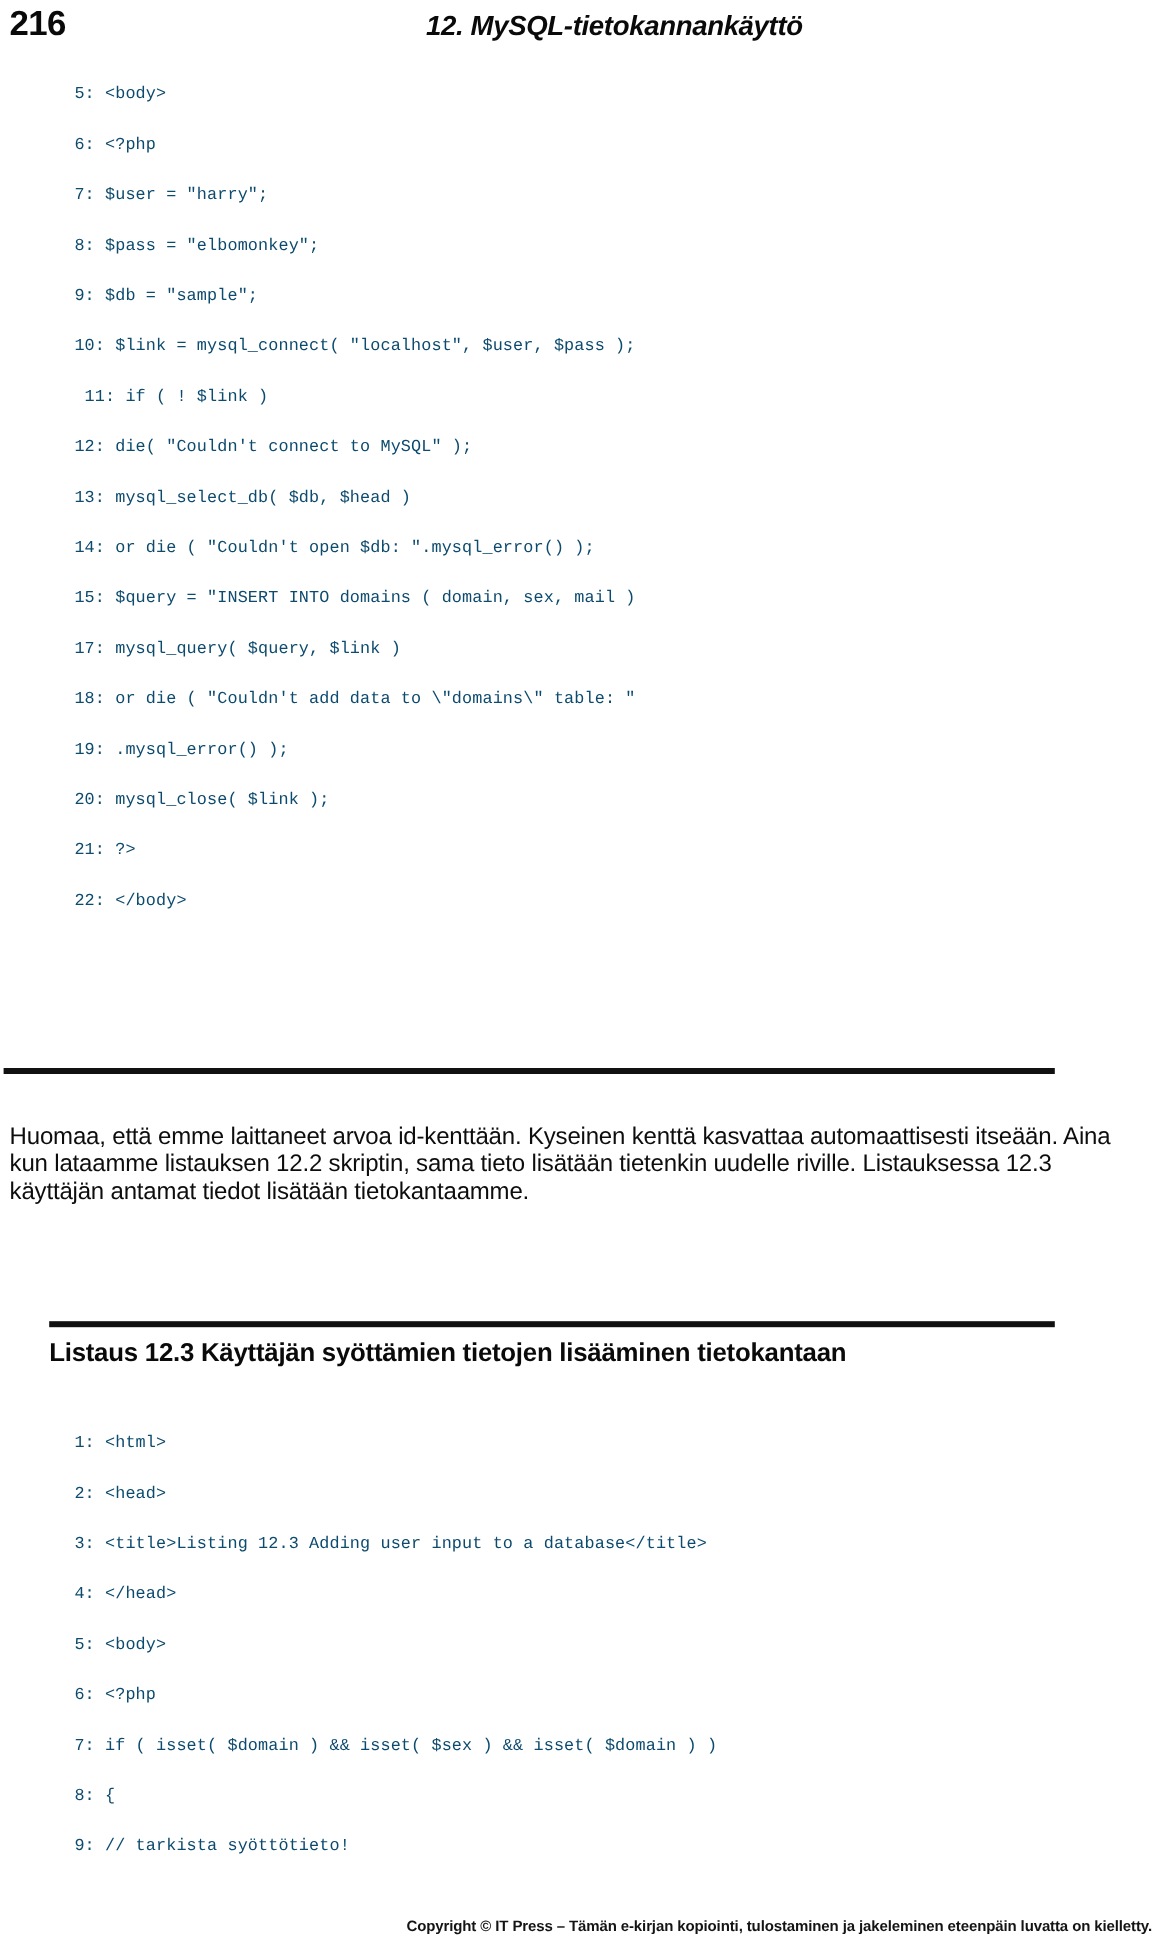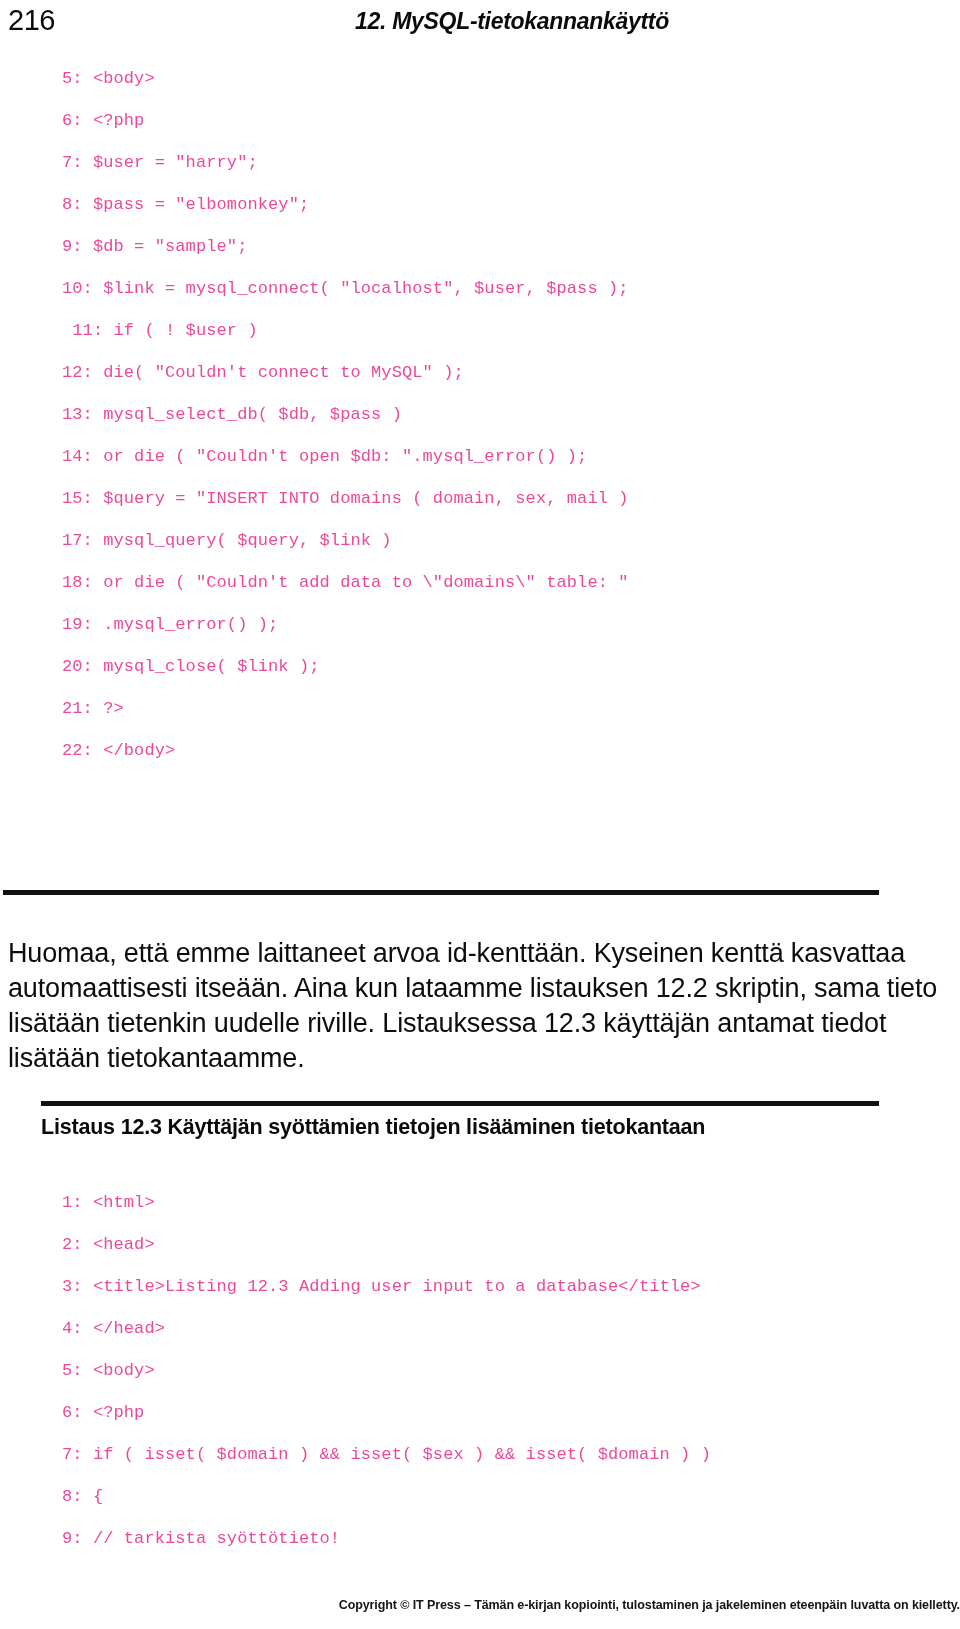--- a/index.html
+++ b/index.html
@@ -29,21 +29,21 @@
     top: 2px;
     left: 0;
     width: 960px;
     height: 42px;
   }
   .folio {
     position: absolute;
     left: 8px;
     top: 0px;
     font-size: 29px;
-    font-weight: 400;
+    font-weight: 700;
     letter-spacing: -0.5px;
     line-height: 36px;
     color: #0a0a0a;
     font-family: "Liberation Sans", sans-serif;
   }
   .chapter-title {
     position: absolute;
     left: 355px;
     top: 4px;
     font-size: 23px;
@@ -57,24 +57,24 @@
   }
 
   
   .code-block {
     position: absolute;
     left: 62px;
     width: 860px;
   }
   .code-line {
     font-family: "Liberation Mono", "DejaVu Sans Mono", monospace;
-    font-size: 17px;
+    font-size: 14px;
     line-height: 42px;
     height: 42px;
-    color: #ec4899;
+    color: #0c4a6e;
     white-space: pre;
     letter-spacing: 0.1px;
   }
   #code-block-1 { top: 58px; }
   #code-block-2 { top: 1182px; }
 
   
   .rule-full {
     position: absolute;
     left: 3px;
@@ -92,22 +92,22 @@
     background: #111111;
   }
   #rule-under-heading { top: 1101px; }
 
   
   .body-text {
     position: absolute;
     left: 8px;
     top: 936px;
     width: 944px;
-    font-size: 27px;
-    line-height: 35px;
+    font-size: 20px;
+    line-height: 23px;
     font-weight: 400;
     letter-spacing: -0.15px;
     color: #0d0d0d;
     font-family: "Liberation Sans", sans-serif;
   }
 
   
   .listing-heading {
     position: absolute;
     left: 41px;
@@ -146,23 +146,23 @@
     <div class="chapter-title">12. MySQL-tietokannankäyttö</div>
   </div>
 
   <div class="code-block" id="code-block-1">
     <div class="code-line">5: &lt;body&gt;</div>
     <div class="code-line">6: &lt;?php</div>
     <div class="code-line">7: $user = "harry";</div>
     <div class="code-line">8: $pass = "elbomonkey";</div>
     <div class="code-line">9: $db = "sample";</div>
     <div class="code-line">10: $link = mysql_connect( "localhost", $user, $pass );</div>
-    <div class="code-line"> 11: if ( ! $user )</div>
+    <div class="code-line"> 11: if ( ! $link )</div>
     <div class="code-line">12: die( "Couldn't connect to MySQL" );</div>
-    <div class="code-line">13: mysql_select_db( $db, $pass )</div>
+    <div class="code-line">13: mysql_select_db( $db, $head )</div>
     <div class="code-line">14: or die ( "Couldn't open $db: ".mysql_error() );</div>
     <div class="code-line">15: $query = "INSERT INTO domains ( domain, sex, mail )</div>
     <div class="code-line">17: mysql_query( $query, $link )</div>
     <div class="code-line">18: or die ( "Couldn't add data to \"domains\" table: "</div>
     <div class="code-line">19: .mysql_error() );</div>
     <div class="code-line">20: mysql_close( $link );</div>
     <div class="code-line">21: ?&gt;</div>
     <div class="code-line">22: &lt;/body&gt;</div>
   </div>
 

